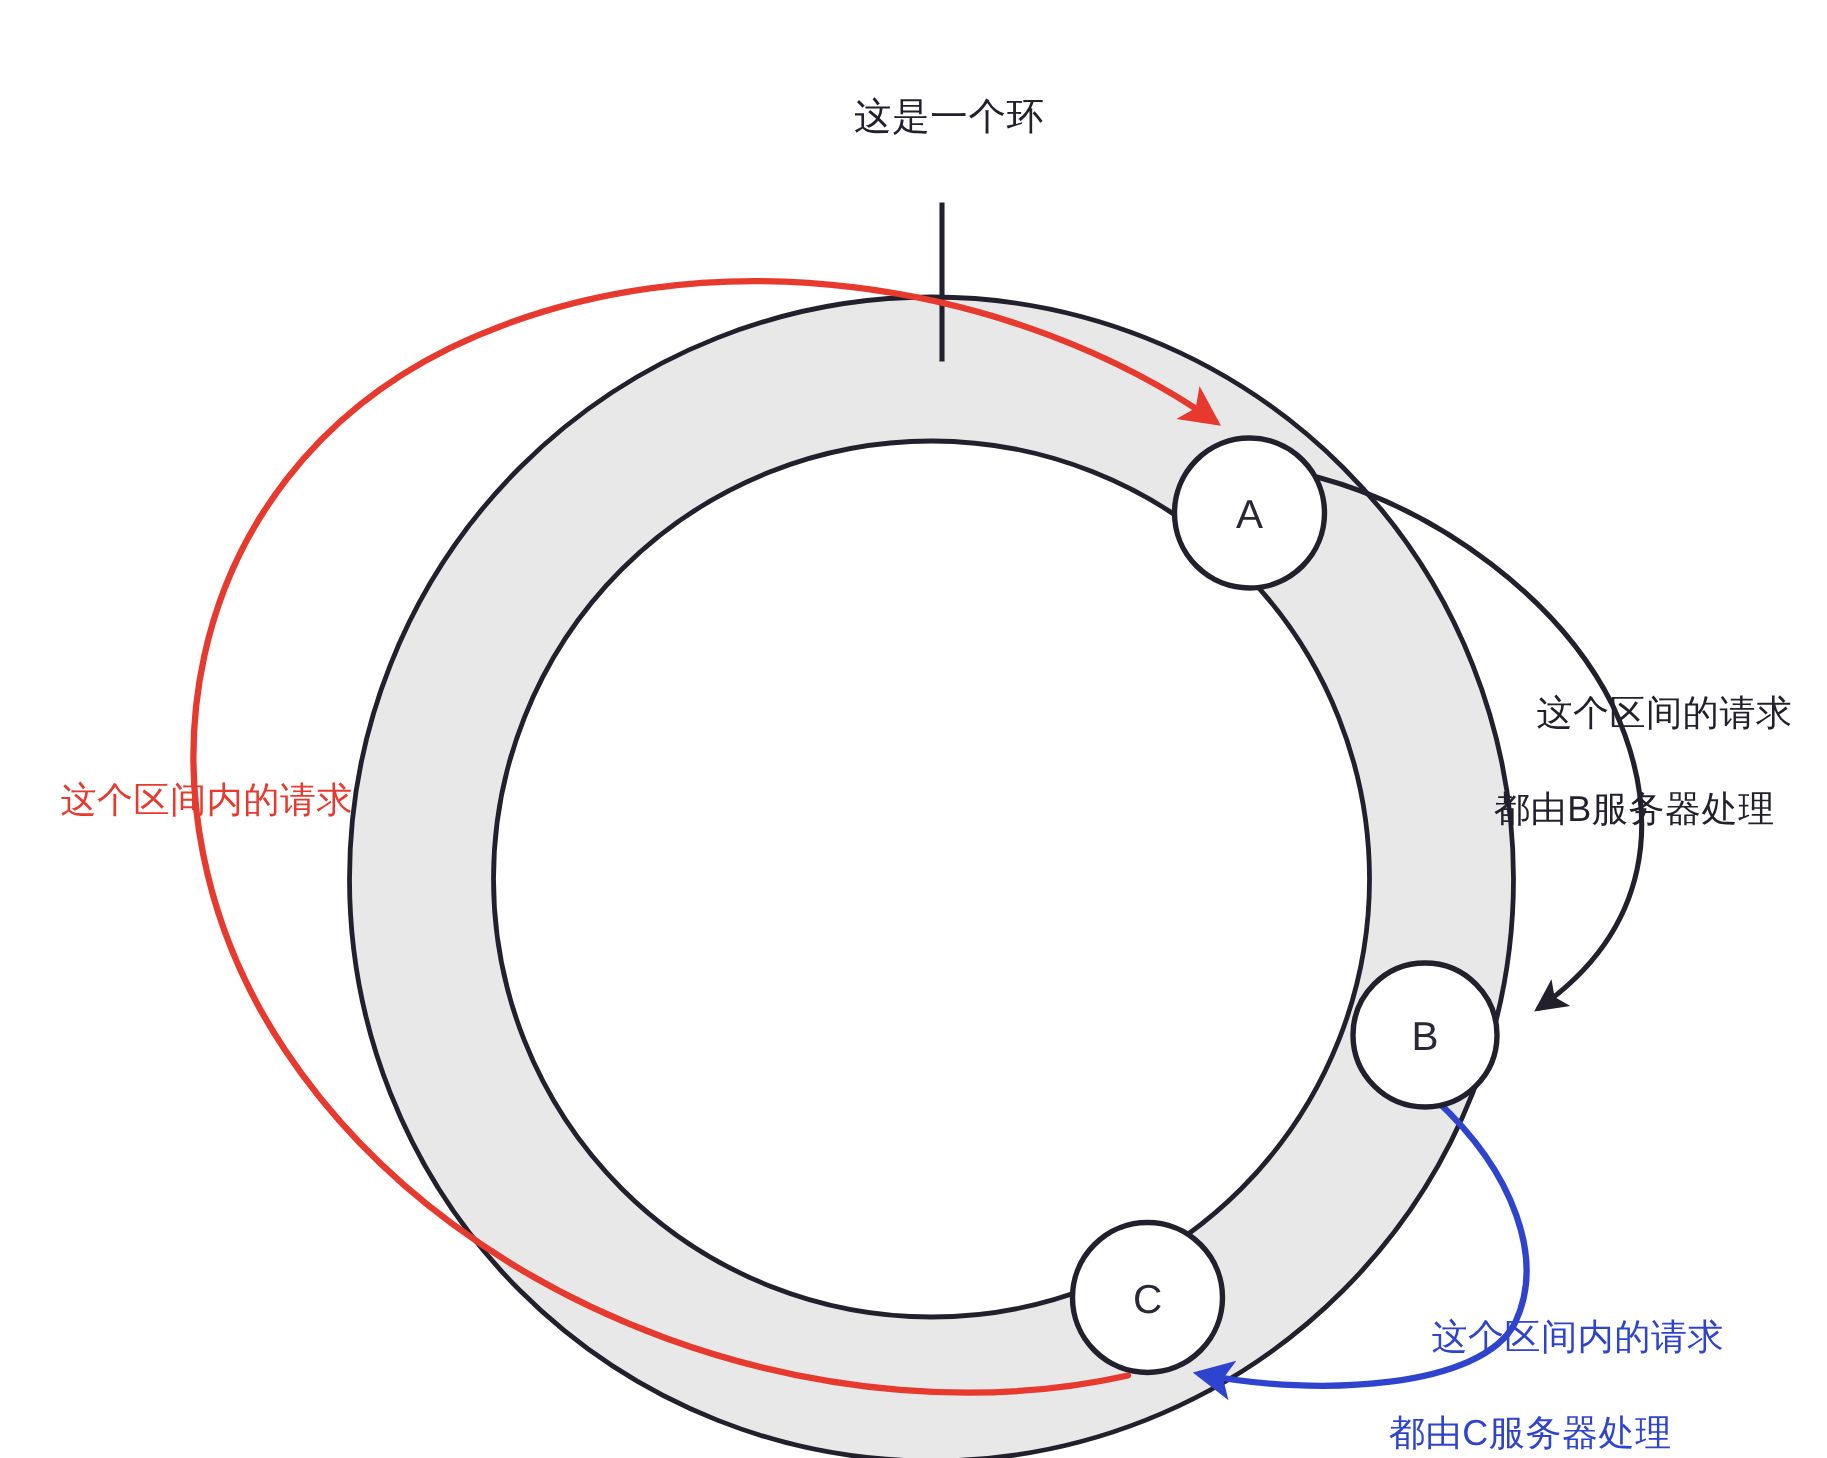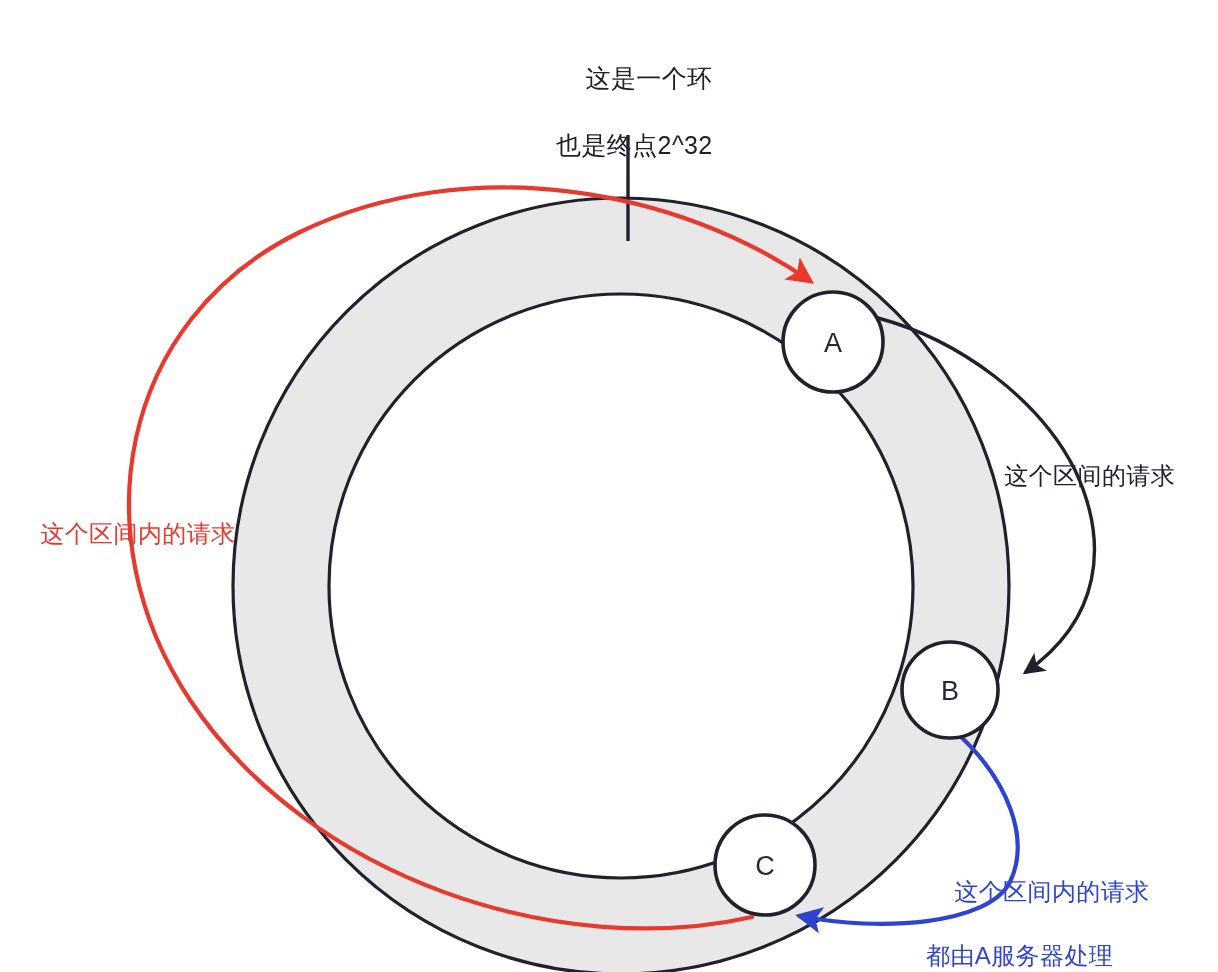--- a/index.html
+++ b/index.html
@@ -35,31 +35,30 @@
     white-space: pre;
     line-height: 1.34;
     letter-spacing: 0.4px;
   }
   .anno-top {
     left: 540px;
     top: 28px;
     font-size: 25px;
     color: #23202e;
     text-align: center;
-    margin-left: 16px;
   }
   .anno-red {
     left: 12px;
     top: 486px;
     font-size: 24px;
     color: #e8392e;
     text-align: left;
   }
   .anno-black {
-    left: 976px;
+    left: 996px;
     top: 428px;
     font-size: 24px;
     color: #23202e;
     text-align: left;
   }
   .anno-blue {
     left: 926px;
     top: 844px;
     font-size: 24px;
     color: #2e44cf;
@@ -114,29 +113,29 @@
       <text class="node-label" x="950" y="700" text-anchor="middle">B</text>
     </g>
     <g>
       <circle cx="765" cy="865" r="50" fill="#ffffff" stroke="#23202e" stroke-width="3.6"></circle>
       <text class="node-label" x="765" y="875" text-anchor="middle">C</text>
     </g>
   </svg>
 
   <div class="anno anno-top">
     <span class="l1">这是一个环</span>
-    <span class="l2">也是终点2^32</span>
   </div>
 
   <div class="anno anno-red">
     <span class="l1">这个区间内的请求</span>
   </div>
 
   <div class="anno anno-black">
     <span class="l1">这个区间的请求</span>
+    <span class="l2">都由B服务器处理</span>
   </div>
 
   <div class="anno anno-blue">
     <span class="l1">这个区间内的请求</span>
-    <span class="l2">都由A服务器处理</span>
+    <span class="l2">都由C服务器处理</span>
   </div>
 
 </div>
 
 </body></html>

